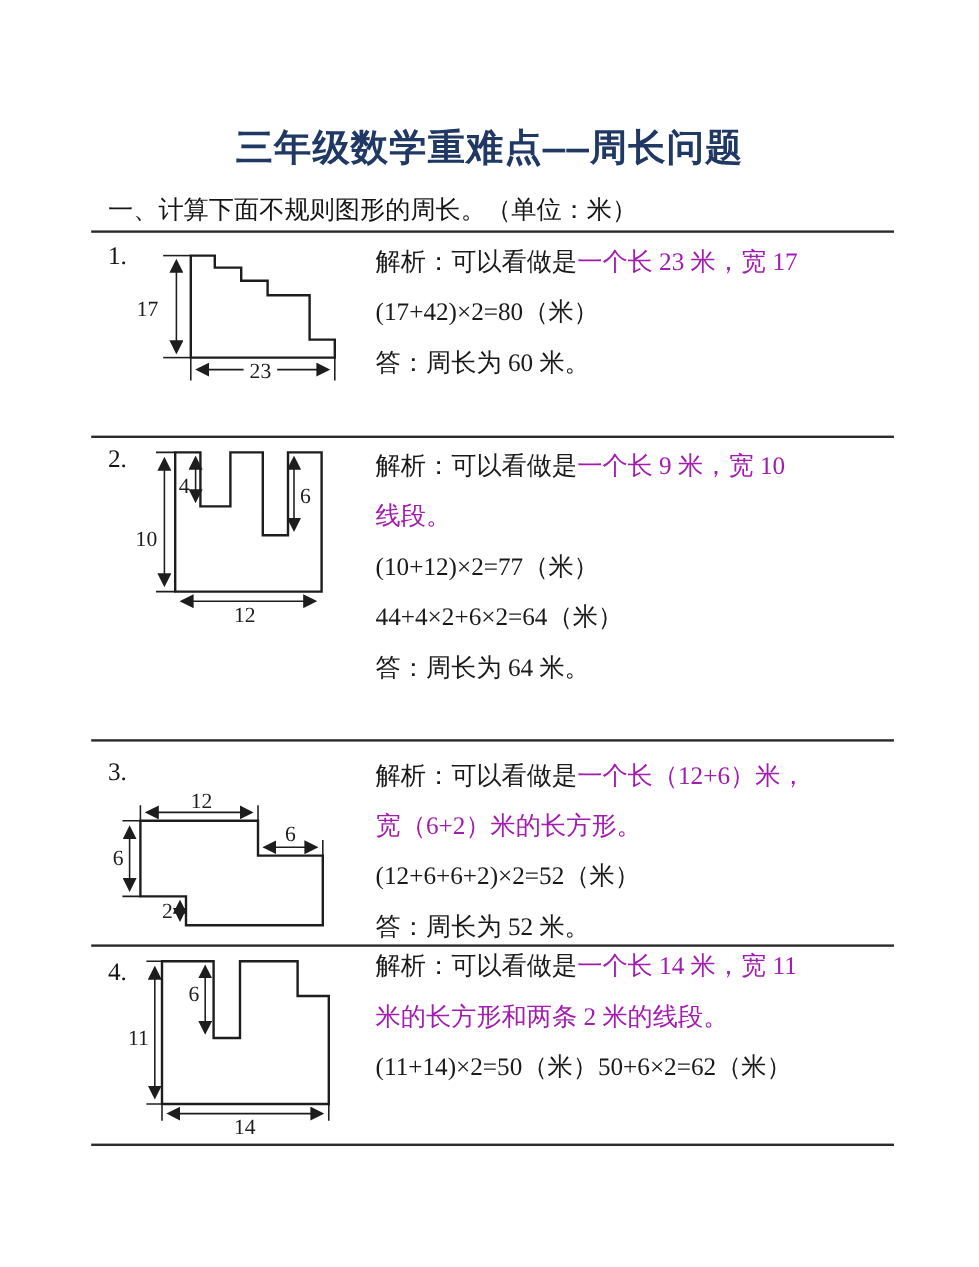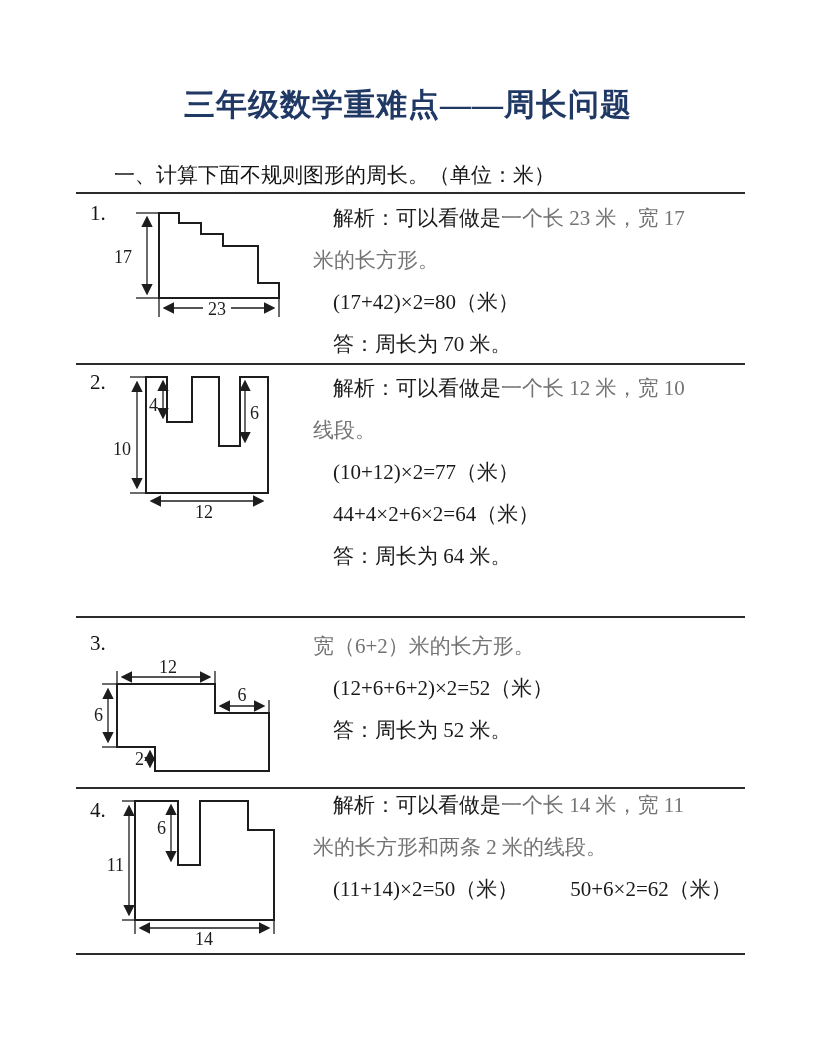--- a/index.html
+++ b/index.html
@@ -5,51 +5,51 @@
   * { margin: 0; padding: 0; box-sizing: border-box; }
   html, body { background: #ffffff; }
   body {
     width: 816px; height: 1056px;
     position: relative;
     overflow: hidden;
     font-family: "Liberation Serif", serif;
     color: #1a1a1a;
   }
   .page-title {
-    position: absolute; left: 0; top: 84px; width: 816px;
+    position: absolute; left: 0; top: 102px; width: 816px;
     text-align: center;
-    font-family: Liberation Serif, serif;
+    font-family: Liberation Mono, monospace;
     font-size: 31px; font-weight: bold;
     color: #1f3864;
     letter-spacing: 1px;
   }
   .section-heading {
     position: absolute; left: 90px; top: 161px;
-    font-size: 21px; color: #151515; margin-left: 24px;
+    font-size: 21px; color: #151515;
   }
   .divider {
     position: absolute; left: 76px; width: 669px; height: 2px;
     background: #2b2b2b;
   }
   .prob-number {
     position: absolute;
     font-size: 21px; color: #151515;
   }
   .diagram { position: absolute; }
   .diagram .shape { fill: none; stroke: #1d1d1d; stroke-width: 2; stroke-linejoin: miter; }
   .diagram .dim  { fill: none; stroke: #1d1d1d; stroke-width: 1.3; }
   .diagram text  { font-family: "Liberation Serif", serif; font-size: 18px; fill: #1d1d1d; }
   .text-col {
     position: absolute; left: 313px; width: 436px;
     font-size: 21px; line-height: 42px;
   }
   .text-col p { margin: 0; white-space: nowrap; }
-  .b  { color: #1a1a1a; margin-left: 20px; }
-  .hl { color: #737373; }
-  .gap { margin-left: 52px; }
+  .b  { color: #1a1a1a; }
+  .hl { color: #a21caf; }
+  .gap { }
 </style>
 </head>
 <body>
 
 <div class="page-title">三年级数学重难点——周长问题</div>
 <div class="section-heading">一、计算下面不规则图形的周长。（单位：米）</div>
 
 <div class="divider" style="top:192px"></div>
 <div class="divider" style="top:363px"></div>
 <div class="divider" style="top:616px"></div>
@@ -73,23 +73,22 @@
 
   <line class="dim" x1="159" y1="298" x2="159" y2="317"></line>
   <line class="dim" x1="279" y1="298" x2="279" y2="317"></line>
   <line class="dim" x1="165" y1="308" x2="273" y2="308" marker-start="url(#ah1)" marker-end="url(#ah1)"></line>
   <rect x="203" y="300" width="28" height="17" fill="#ffffff"></rect>
   <text x="217" y="315" text-anchor="middle">23</text>
 </svg>
 
 <div class="text-col" style="top:197px">
   <p><span class="b">解析：可以看做是</span><span class="hl">一个长 23 米，宽 17</span></p>
-  <p><span class="hl">米的长方形。</span></p>
   <p><span class="b">(17+42)×2=80（米）</span></p>
-  <p><span class="b">答：周长为 70 米。</span></p>
+  <p><span class="b">答：周长为 60 米。</span></p>
 </div>
 
 <div class="prob-number" style="left:90px; top:370px">2.</div>
 
 <svg class="diagram" style="left:108px; top:368px" width="187" height="152" viewBox="108 368 187 152">
   <defs>
     <marker id="ah2" viewBox="0 0 10 10" refX="8" refY="5" markerWidth="9" markerHeight="9" orient="auto-start-reverse">
       <path d="M0,0 L10,5 L0,10 z" fill="#1d1d1d"></path>
     </marker>
   </defs>
@@ -104,21 +103,21 @@
   <text x="158" y="411" text-anchor="end">4</text>
 
   <line class="dim" x1="245" y1="382" x2="245" y2="441" marker-start="url(#ah2)" marker-end="url(#ah2)"></line>
   <text x="250" y="419" text-anchor="start">6</text>
 
   <line class="dim" x1="152" y1="501" x2="262" y2="501" marker-start="url(#ah2)" marker-end="url(#ah2)"></line>
   <text x="204" y="518" text-anchor="middle">12</text>
 </svg>
 
 <div class="text-col" style="top:367px">
-  <p><span class="b">解析：可以看做是</span><span class="hl">一个长 12 米，宽 10</span></p>
+  <p><span class="b">解析：可以看做是</span><span class="hl">一个长 9 米，宽 10</span></p>
   <p><span class="hl">线段。</span></p>
   <p><span class="b">(10+12)×2=77（米）</span></p>
   <p><span class="b">44+4×2+6×2=64（米）</span></p>
   <p><span class="b">答：周长为 64 米。</span></p>
 </div>
 
 <div class="prob-number" style="left:90px; top:631px">3.</div>
 
 <svg class="diagram" style="left:88px; top:655px" width="200" height="130" viewBox="88 655 200 130">
   <defs>
@@ -140,20 +139,21 @@
   <line class="dim" x1="102" y1="684" x2="117" y2="684"></line>
   <line class="dim" x1="102" y1="747" x2="117" y2="747"></line>
   <line class="dim" x1="108" y1="690" x2="108" y2="741" marker-start="url(#ah3)" marker-end="url(#ah3)"></line>
   <text x="103" y="721" text-anchor="end">6</text>
 
   <line class="dim" x1="150" y1="752" x2="150" y2="766" marker-start="url(#ah3)" marker-end="url(#ah3)"></line>
   <text x="144" y="765" text-anchor="end">2</text>
 </svg>
 
 <div class="text-col" style="top:625px">
+  <p><span class="b">解析：可以看做是</span><span class="hl">一个长（12+6）米，</span></p>
   <p><span class="hl">宽（6+2）米的长方形。</span></p>
   <p><span class="b">(12+6+6+2)×2=52（米）</span></p>
   <p><span class="b">答：周长为 52 米。</span></p>
 </div>
 
 <div class="prob-number" style="left:90px; top:798px">4.</div>
 
 <svg class="diagram" style="left:105px; top:795px" width="185" height="152" viewBox="105 795 185 152">
   <defs>
     <marker id="ah4" viewBox="0 0 10 10" refX="8" refY="5" markerWidth="9" markerHeight="9" orient="auto-start-reverse">

